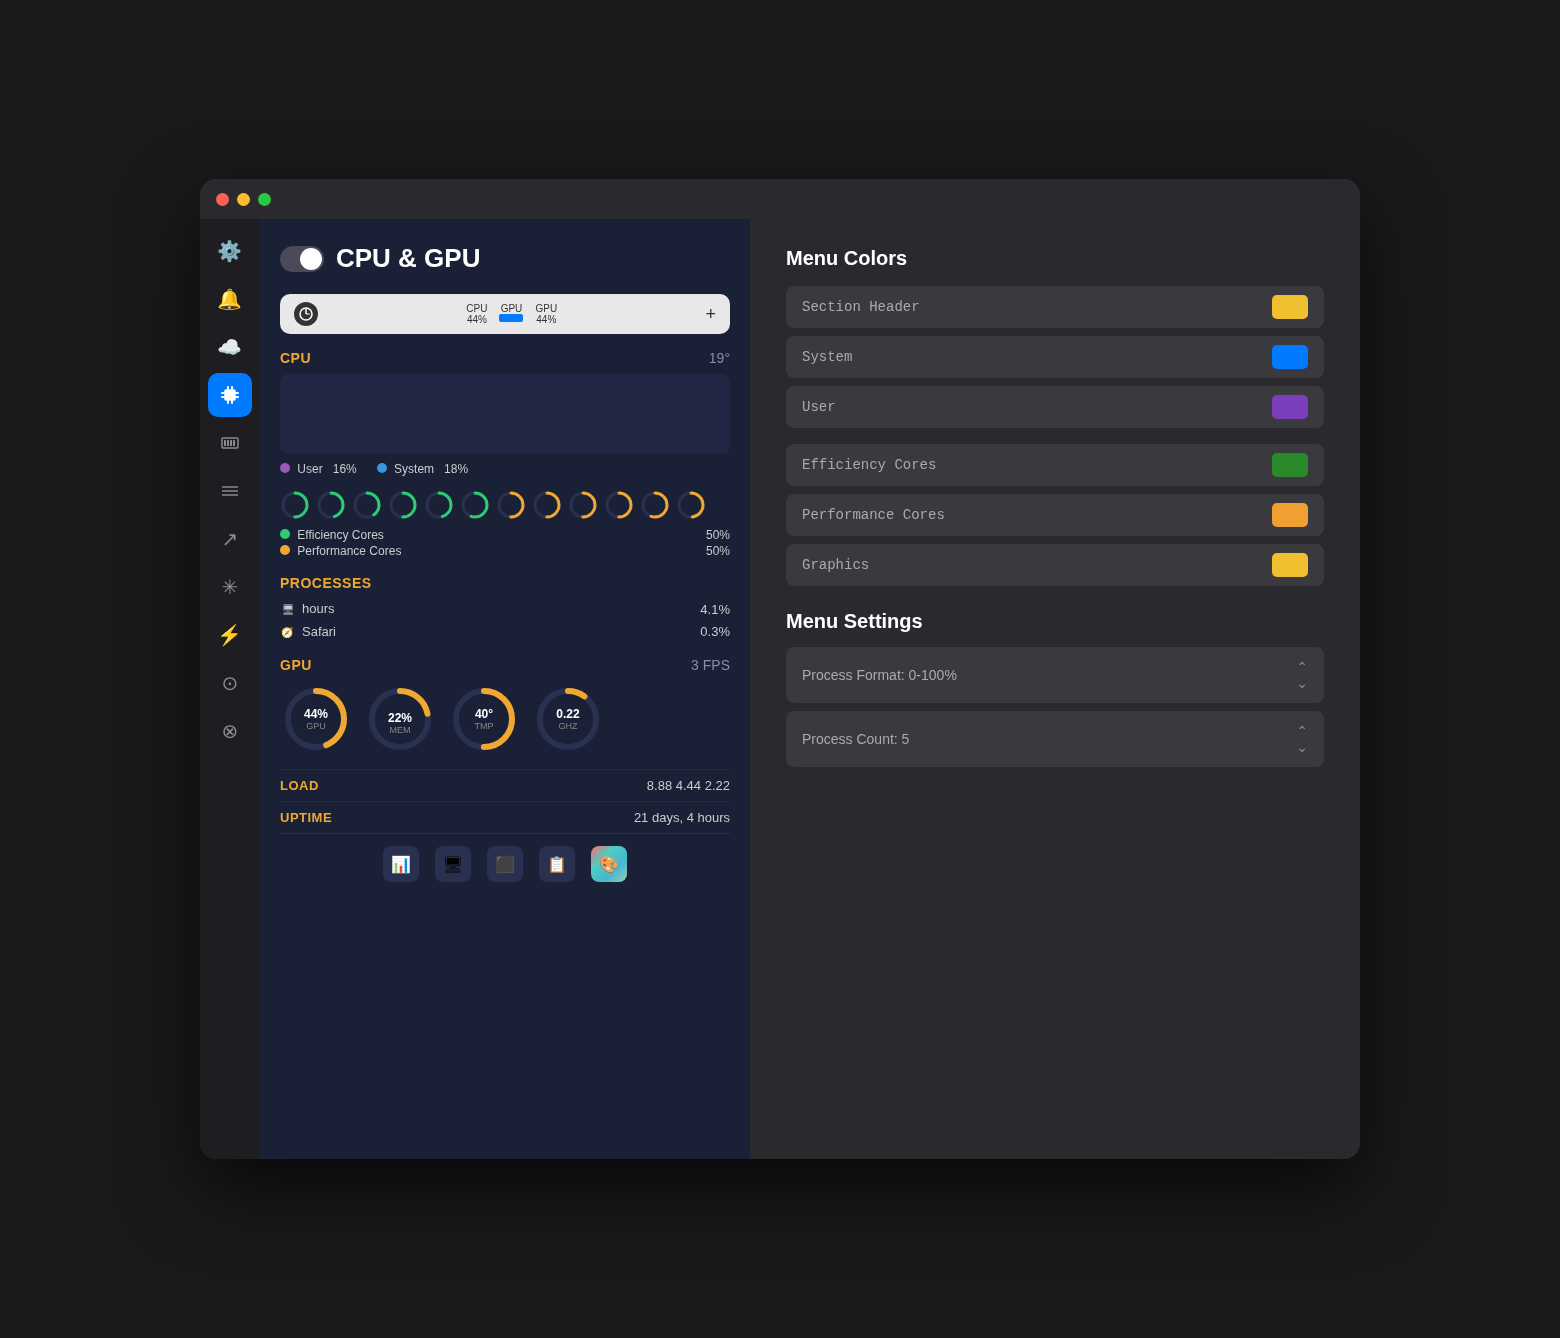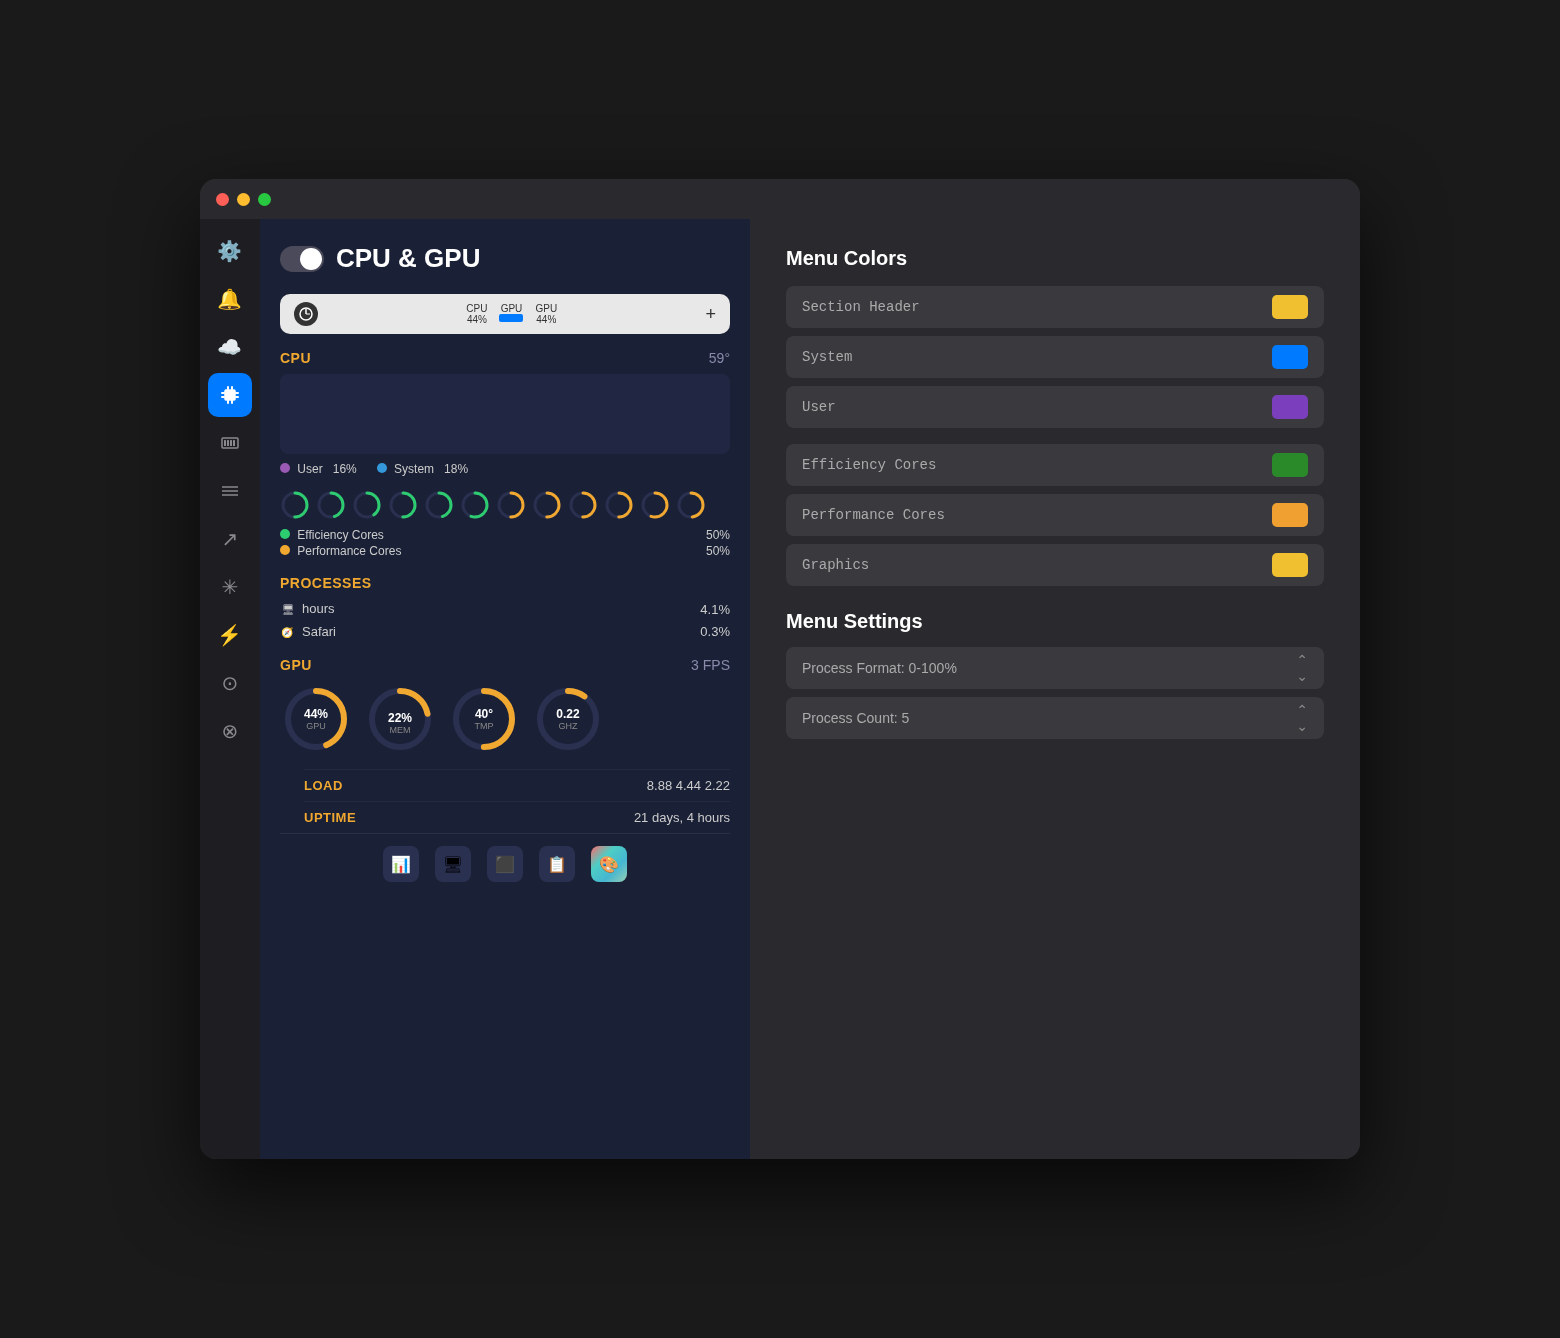--- a/index.html
+++ b/index.html
@@ -255,21 +255,20 @@
       display: flex;
       gap: 12px;
     }
     
     .info-row {
       display: flex;
       justify-content: space-between;
       padding: 8px 0;
       font-size: 13px;
       border-top: 1px solid rgba(255,255,255,0.05);
-      margin-left: 24px;
     }
     .info-label {
       color: #f0a830;
       font-weight: 600;
       letter-spacing: 0.5px;
     }
     .info-value {
       color: #ccc;
     }
     
@@ -328,21 +327,21 @@
     .settings-title {
       color: white;
       font-size: 20px;
       font-weight: 700;
       margin: 24px 0 14px;
     }
     .dropdown-row {
       background: #3a3a3e;
       border-radius: 8px;
       padding: 0 16px;
-      height: 42px;
+      height: 56px;
       display: flex;
       align-items: center;
       justify-content: space-between;
       margin-bottom: 8px;
       cursor: pointer;
     }
     .dropdown-label {
       color: #aaa;
       font-size: 14px;
     }
@@ -435,21 +434,21 @@
           <div class="menu-bar-stat">
             <span>GPU</span>
             <span>44%</span>
           </div>
         </div>
         <div class="menu-plus">+</div>
       </div>
 
       <div class="cpu-header">
         <span class="section-label">CPU</span>
-        <span class="cpu-temp">59°</span>
+        <span class="cpu-temp">19°</span>
       </div>
 
       <div class="cpu-chart" id="cpu-chart-container">
       <div style="flex: 1 1 0%; display: flex; flex-direction: column; justify-content: flex-end; gap: 1px;">
             <div style="background: rgb(155, 89, 182); height: 30%; border-radius: 1px 1px 0px 0px;"></div>
           </div>
           <div style="flex: 1 1 0%; display: flex; flex-direction: column; justify-content: flex-end; gap: 1px;">
             <div style="background: rgb(155, 89, 182); height: 40%; border-radius: 1px 1px 0px 0px;"></div>
           </div>
           <div style="flex: 1 1 0%; display: flex; flex-direction: column; justify-content: flex-end; gap: 1px;">

